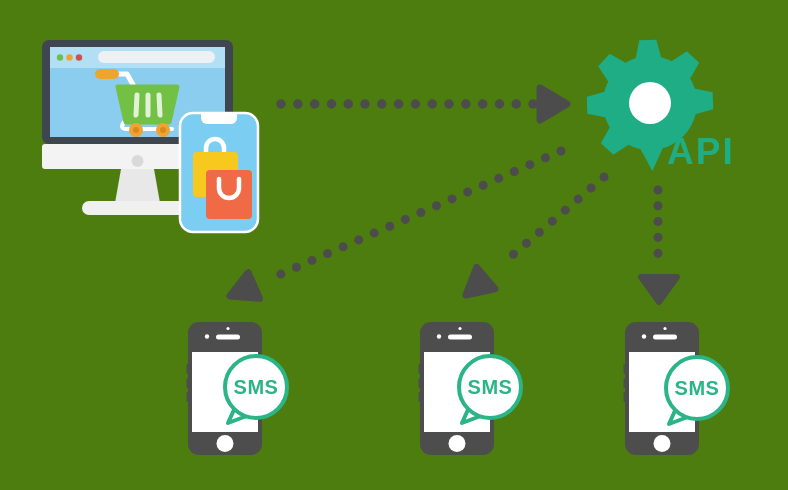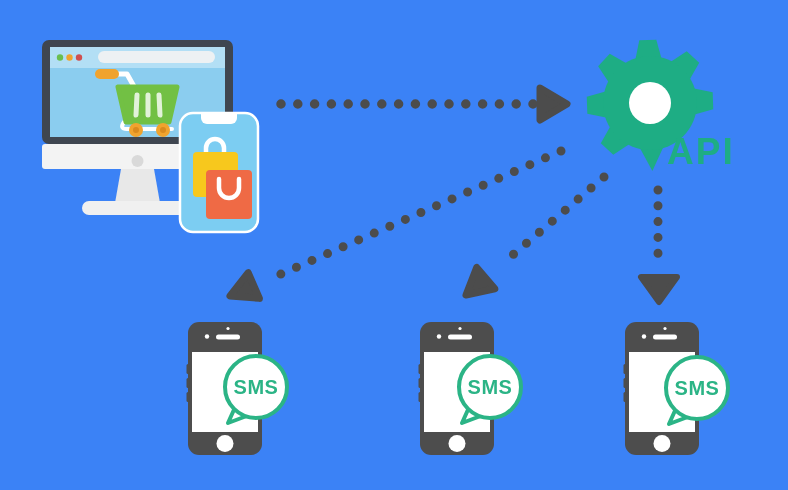--- a/index.html
+++ b/index.html
@@ -1,20 +1,20 @@
 <!DOCTYPE html>
 <html><head>
 <meta charset="utf-8">
 <style>
   html, body { margin: 0; padding: 0; background: #ffffff; }
   .canvas {
     position: relative;
     width: 788px;
     height: 490px;
-    background: #3b82f6;
+    background: #4d7c0f;
     overflow: hidden;
     font-family: "Liberation Sans", sans-serif;
   }
   svg { display: block; }
   text {
     font-family: "Liberation Sans", "DejaVu Sans", sans-serif;
     font-weight: bold;
   }
   .api-label { font-size: 37px; letter-spacing: 2px; }
   .sms-label { font-size: 20px; letter-spacing: 0.5px; }

